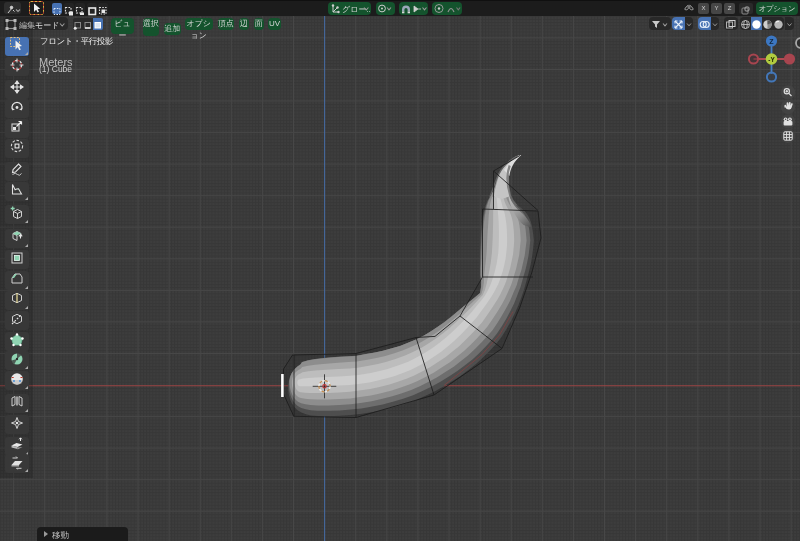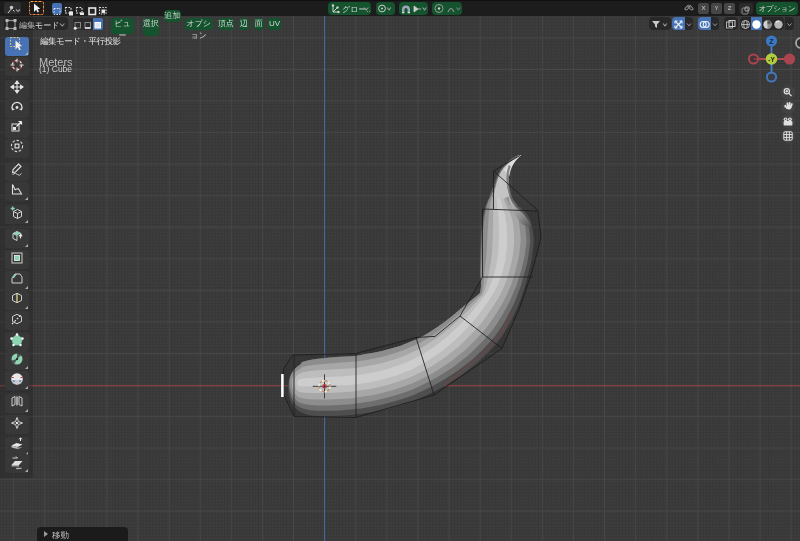--- a/index.html
+++ b/index.html
@@ -259,21 +259,21 @@
     </svg></div>
 <div class="abs" style="left:83px;top:17.5px;width:9.5px;height:12px;background:#2a2a2a"><svg width="9.5" height="12">
       <rect x="2" y="2.5" width="5.5" height="5.5" fill="none" stroke="#888" stroke-width="1"></rect>
       <line x1="2" y1="8" x2="7.5" y2="8" stroke="#e8e8e8" stroke-width="1.6"></line>
     </svg></div>
 <div class="abs" style="left:93px;top:17.5px;width:9.5px;height:12px;background:#4772b3;border-radius:0 2px 2px 0"><svg width="9.5" height="12">
       <rect x="2" y="2.5" width="5.5" height="5.5" fill="#dde7f4" stroke="#fff" stroke-width="1"></rect>
     </svg></div>
 <div class="pill" style="left:111px;top:17.5px;width:23px;font-size:8px;line-height:12px;height:16px">ビュー</div>
 <div class="pill" style="left:142.5px;top:17.5px;width:16.5px;font-size:8px;line-height:12px;height:18px">選択</div>
-<div class="pill" style="left:164px;top:10px;width:16.5px;font-size:8px;line-height:12px;height:12px">追加</div>
+<div class="pill" style="left:164px;top:23px;width:16.5px;font-size:8px;line-height:12px;height:12px">追加</div>
 <div class="pill" style="left:185px;top:17.5px;width:27.5px;font-size:8px;line-height:12px;height:12px">オプション</div>
 <div class="pill" style="left:217.5px;top:17.5px;width:16.5px;font-size:8px;line-height:12px;height:12px">頂点</div>
 <div class="pill" style="left:238.5px;top:17.5px;width:10.5px;font-size:8px;line-height:12px;height:12px">辺</div>
 <div class="pill" style="left:253.5px;top:17.5px;width:10.5px;font-size:8px;line-height:12px;height:12px">面</div>
 <div class="pill" style="left:268px;top:17.5px;width:13px;font-size:8px;line-height:12px;height:12px">UV</div>
 
 <div class="abs" style="left:649px;top:17px;width:22px;height:13px;background:#282828;border-radius:4px"><svg width="22" height="13">
       <path d="M3,3 h8 l-3,3.5 v3.5 l-2,-1.5 v-2 Z" fill="#c8c8c8"></path>
       <path d="M14,5.5 l2,2.3 l2,-2.3" stroke="#999" stroke-width="1.1" fill="none"></path>
     </svg></div>
@@ -482,21 +482,21 @@
 <div class="tb" style="top:454.0px;background:#383838">
     <span class="ic"><svg width="15" height="15">
         <path d="M2,10.5 l3.5,-4 l7.5,0 l-3.5,4 Z" fill="#e0e0e0"></path>
         <path d="M2,10.5 l0,1.5 l7.5,0 l0,-1.5 Z" fill="#a8a8a8"></path>
         <path d="M3,3.5 h5 l-1.5,-1.5 M12,13.8 h-5 l1.5,1.5" stroke="#d0d0d0" stroke-width="1" fill="none"></path>
       </svg></span>
     <svg style="position:absolute;right:1px;bottom:1px" width="3" height="3">
       <path d="M3,0 L3,3 L0,3 Z" fill="#aaaaaa"></path>
     </svg>
   </div>
-<div class="abs" style="left:40px;top:36px;font-size:8.5px;color:#ececec;letter-spacing:-0.5px">編集モード・平行投影</div>
+<div class="abs" style="left:40px;top:36px;font-size:8.5px;color:#ececec;letter-spacing:-0.5px">フロント・平行投影</div>
 <div class="abs" style="left:39px;top:64px;font-size:8.5px;color:#d0d0d0">(1) Cube</div>
 <div class="abs" style="left:39px;top:55.5px;font-size:11px;color:#bdbdbd">Meters</div>
 <div class="abs" style="left:37px;top:527px;width:91px;height:14px;background:#1b1b1b;border-radius:4px 4px 0 0">
   <svg width="91" height="14">
       <path d="M7,4 l4,3 l-4,3 Z" fill="#9a9a9a"></path>
       <text x="15" y="10.5" font-size="8.5" fill="#cccccc" font-family="Liberation Sans">移動</text>
     </svg>
 </div>
 
 </body></html>

